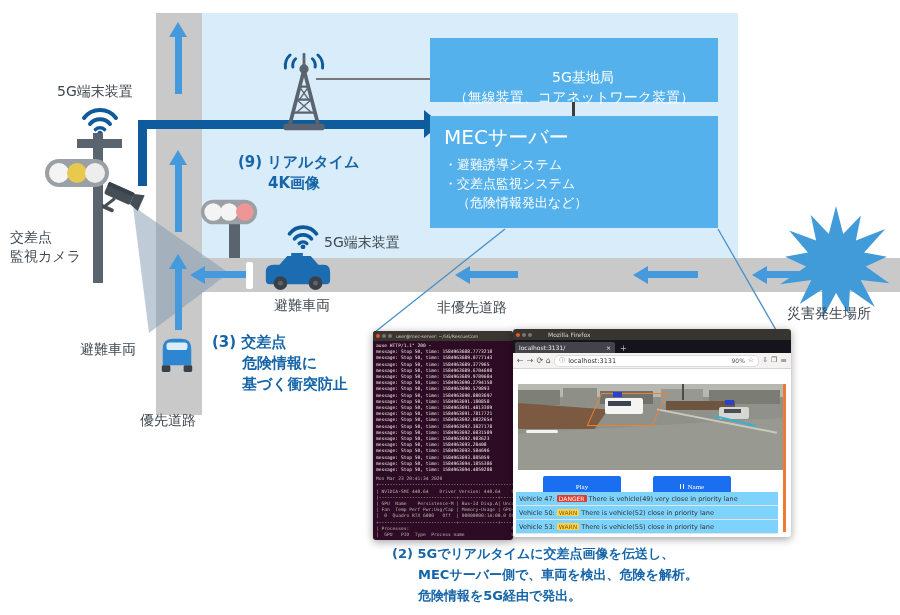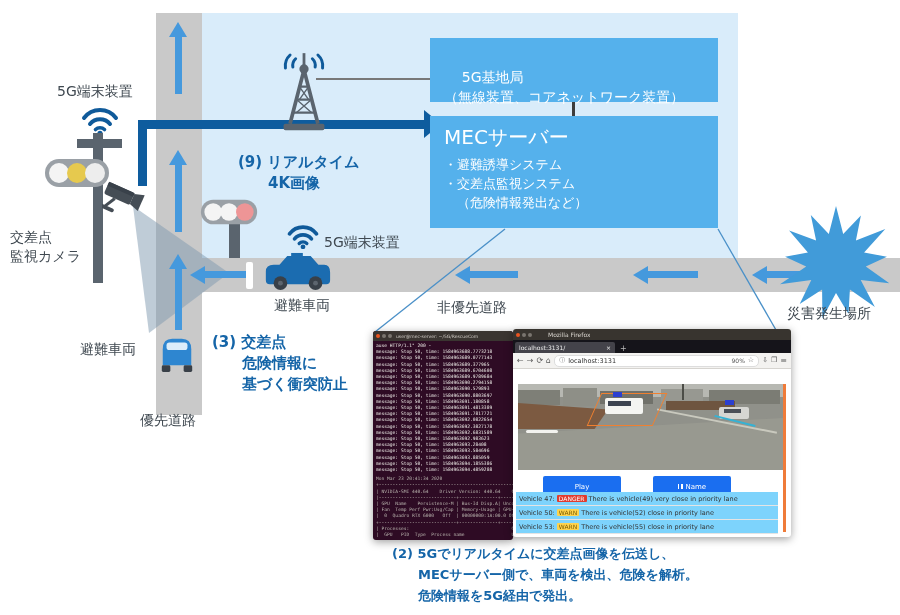--- a/index.html
+++ b/index.html
@@ -6,21 +6,21 @@
   .stage{position:relative;width:900px;height:615px;background:#fff;overflow:hidden;
          font-family:"DejaVu Sans","Liberation Sans",sans-serif;}
   .abs{position:absolute;}
   
   .panel{left:200px;top:13px;width:538px;height:245px;background:#d9ecfa;}
   .v-road{left:156px;top:13px;width:46px;height:402px;background:#c9c9c9;}
   .h-road{left:156px;top:258px;width:744px;height:34px;background:#c9c9c9;}
   
   .bluebox{background:#55b1ec;color:#fff;}
   .box5g{left:430px;top:38px;width:288px;height:64px;padding:9px 14px;box-sizing:border-box;
-         font-size:14px;line-height:20px;font-weight:500;white-space:pre;}
+         font-size:14px;line-height:20px;font-weight:500;white-space:pre;text-align:center;}
   .boxmec{left:430px;top:116px;width:288px;height:112px;padding:8px 14px;box-sizing:border-box;}
   .boxmec .ttl{font-size:20px;font-weight:500;margin-bottom:4px;}
   .boxmec .items{font-size:13px;line-height:19px;white-space:pre;}
   .boxlink{left:572px;top:102px;width:3px;height:14px;background:#3d3d3d;}
   
   .shaft-v{width:7px;background:#4599dd;}
   .head-up{width:0;height:0;border-left:9px solid transparent;border-right:9px solid transparent;
            border-bottom:15px solid #4599dd;}
   .shaft-h{height:7px;background:#4599dd;}
   .head-left{width:0;height:0;border-top:9px solid transparent;border-bottom:9px solid transparent;
@@ -67,21 +67,21 @@
   .van{left:33%;top:16%;width:14%;height:19%;background:#f4f5f2;border-radius:2px;}
   .van .vw{position:absolute;left:8%;top:18%;width:60%;height:30%;background:#3c4450;}
   .obox{left:28.5%;top:11%;width:24%;height:36%;border:1.2px solid #f08030;
         transform:skewX(-24deg);background:transparent;}
   .car2{left:76%;top:27%;width:11%;height:14%;background:#d6d6d2;border-radius:2px;}
   .car2 .vw{position:absolute;left:15%;top:12%;width:60%;height:35%;background:#4a4f57;}
   .cyan{left:74%;top:42%;width:16%;height:1.5px;background:#35b2d4;transform:rotate(14deg);}
   .chip{width:9px;height:5px;background:#2b3fd0;}
   .ffscroll{left:270px;top:55px;width:3px;height:148px;background:#ef7b39;}
   .btn{height:21px;width:78px;background:#1a6ef0;border-radius:2px;color:#fff;font-size:7px;
-       display:flex;align-items:center;justify-content:center;gap:3px;}
+       display:flex;align-items:center;justify-content:center;gap:3px;font-family:Liberation Serif, serif;}
   .pbars{display:inline-flex;gap:1.5px;}
   .pbars i{display:block;width:1.6px;height:5px;background:#fff;}
   .msgs{left:3px;top:163px;width:262px;height:42px;overflow:hidden;background:#7dd3fc;}
   .mrow{height:13px;border-bottom:1px solid #e4e4e4;display:flex;align-items:center;
         font-size:6.5px;color:#333;gap:2px;padding:0 3px;white-space:nowrap;}
   .badge{padding:0 2px;font-size:6px;border-radius:1px;}
   .badge.danger{background:#e03b2f;color:#fff;}
   .badge.warn{background:#ffd34d;color:#7a5d00;}
   svg{display:block;}
   .overlay{left:0;top:0;pointer-events:none;}

